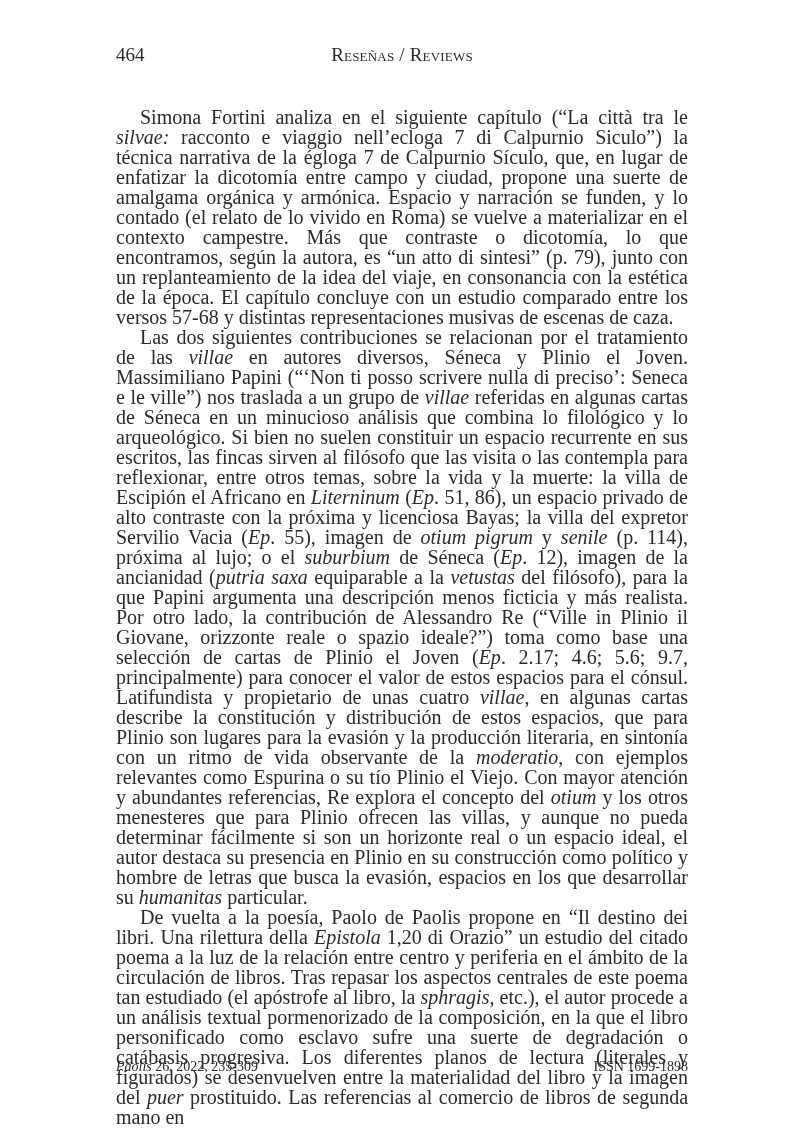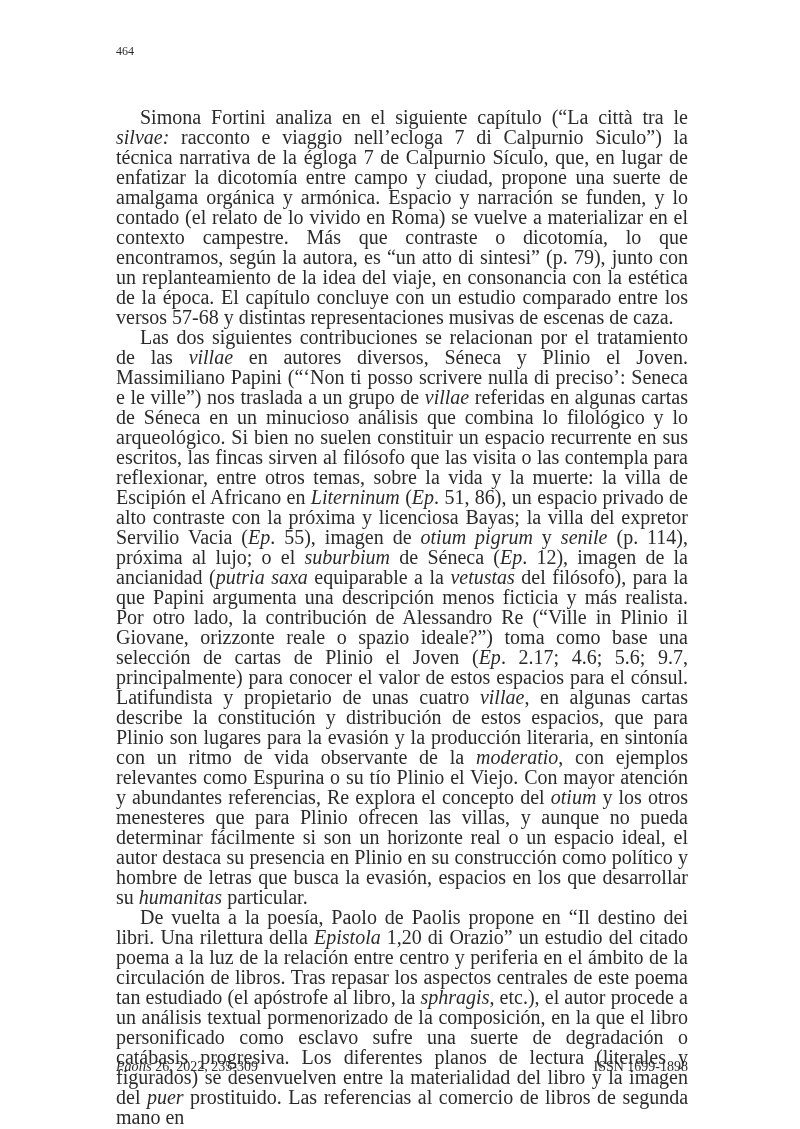--- a/index.html
+++ b/index.html
@@ -1,36 +1,37 @@
 <!DOCTYPE html>
 <html><head>
   <meta charset="utf-8">
   <style>
     html, body { margin: 0; padding: 0; background: #ffffff; }
     body { width: 800px; height: 1129px; position: relative; overflow: hidden;
       font-family: "Liberation Serif", "DejaVu Serif", serif; color: #2a2a2a; }
     .running-head { position: absolute; top: 44px; left: 116px; width: 572px; height: 20px;
-      font-size: 12px; }
+      font-size: 19px; }
     .page-number { position: absolute; left: 0; top: 0; }
     .section-title { position: absolute; left: 0; right: 0; top: 0; text-align: center;
       font-variant: small-caps; letter-spacing: 0.2px; }
     .body-text { position: absolute; top: 107px; left: 116px; width: 572px;
       font-size: 20px; line-height: 20px; text-align: justify; hyphens: none; }
     .body-text p { margin: 0; text-indent: 24px; }
     .body-text p.first { text-indent: 24px; }
     i { font-style: italic; }
     .footer { position: absolute; top: 1059px; left: 116px; width: 572px; font-size: 14px; }
     .footer-left { position: absolute; left: 0; top: 0; }
     .footer-right { position: absolute; right: 0; top: 0; }
   </style>
 </head>
 <body>
 
 <div class="running-head">
   <span class="page-number">464</span>
+  <span class="section-title">Reseñas / Reviews</span>
 </div>
 
 <div class="body-text">
   <p class="first"><span>Simona Fortini analiza en el siguiente capítulo (“La città tra le </span><i>silvae:</i><span> racconto e viaggio nell’ecloga 7 di Calpurnio Siculo”) la técnica narrativa de la égloga 7 de Calpurnio Sículo, que, en lugar de enfatizar la dicotomía entre campo y ciudad, propone una suerte de amalgama orgánica y armónica. Espacio y narración se funden, y lo contado (el relato de lo vivido en Roma) se vuelve a materializar en el contexto campestre. Más que contraste o dicotomía, lo que encontramos, según la autora, es “un atto di sintesi” (p. 79), junto con un replanteamiento de la idea del viaje, en consonancia con la estética de la época. El capítulo concluye con un estudio comparado entre los versos 57-68 y distintas representaciones musivas de escenas de caza.</span></p>
   <p><span>Las dos siguientes contribuciones se relacionan por el tratamiento de las </span><i>villae</i><span> en autores diversos, Séneca y Plinio el Joven. Massimiliano Papini (“‘Non ti posso scrivere nulla di preciso’: Seneca e le ville”) nos traslada a un grupo de </span><i>villae</i><span> referidas en algunas cartas de Séneca en un minucioso análisis que combina lo filológico y lo arqueológico. Si bien no suelen constituir un espacio recurrente en sus escritos, las fincas sirven al filósofo que las visita o las contempla para reflexionar, entre otros temas, sobre la vida y la muerte: la villa de Escipión el Africano en </span><i>Literninum</i><span> (</span><i>Ep</i><span>. 51, 86), un espacio privado de alto contraste con la próxima y licenciosa Bayas; la villa del expretor Servilio Vacia (</span><i>Ep</i><span>. 55), imagen de </span><i>otium pigrum</i><span> y </span><i>senile</i><span> (p. 114), próxima al lujo; o el </span><i>suburbium</i><span> de Séneca (</span><i>Ep</i><span>. 12), imagen de la ancianidad (</span><i>putria saxa</i><span> equiparable a la </span><i>vetustas</i><span> del filósofo), para la que Papini argumenta una descripción menos ficticia y más realista. Por otro lado, la contribución de Alessandro Re (“Ville in Plinio il Giovane, orizzonte reale o spazio ideale?”) toma como base una selección de cartas de Plinio el Joven (</span><i>Ep</i><span>. 2.17; 4.6; 5.6; 9.7, principalmente) para conocer el valor de estos espacios para el cónsul. Latifundista y propietario de unas cuatro </span><i>villae</i><span>, en algunas cartas describe la constitución y distribución de estos espacios, que para Plinio son lugares para la evasión y la producción literaria, en sintonía con un ritmo de vida observante de la </span><i>moderatio</i><span>, con ejemplos relevantes como Espurina o su tío Plinio el Viejo. Con mayor atención y abundantes referencias, Re explora el concepto del </span><i>otium</i><span> y los otros menesteres que para Plinio ofrecen las villas, y aunque no pueda determinar fácilmente si son un horizonte real o un espacio ideal, el autor destaca su presencia en Plinio en su construcción como político y hombre de letras que busca la evasión, espacios en los que desarrollar su </span><i>humanitas</i><span> particular.</span></p>
   <p><span>De vuelta a la poesía, Paolo de Paolis propone en “Il destino dei libri. Una rilettura della </span><i>Epistola</i><span> 1,20 di Orazio” un estudio del citado poema a la luz de la relación entre centro y periferia en el ámbito de la circulación de libros. Tras repasar los aspectos centrales de este poema tan estudiado (el apóstrofe al libro, la </span><i>sphragis</i><span>, etc.), el autor procede a un análisis textual pormenorizado de la composición, en la que el libro personificado como esclavo sufre una suerte de degradación o catábasis progresiva. Los diferentes planos de lectura (literales y figurados) se desenvuelven entre la materialidad del libro y la imagen del </span><i>puer</i><span> prostituido. Las referencias al comercio de libros de segunda mano en</span></p>
 </div>
 
 <div class="footer">
   <span class="footer-left"><i>Paolis</i><span> 26, 2022, 235-309</span></span>

